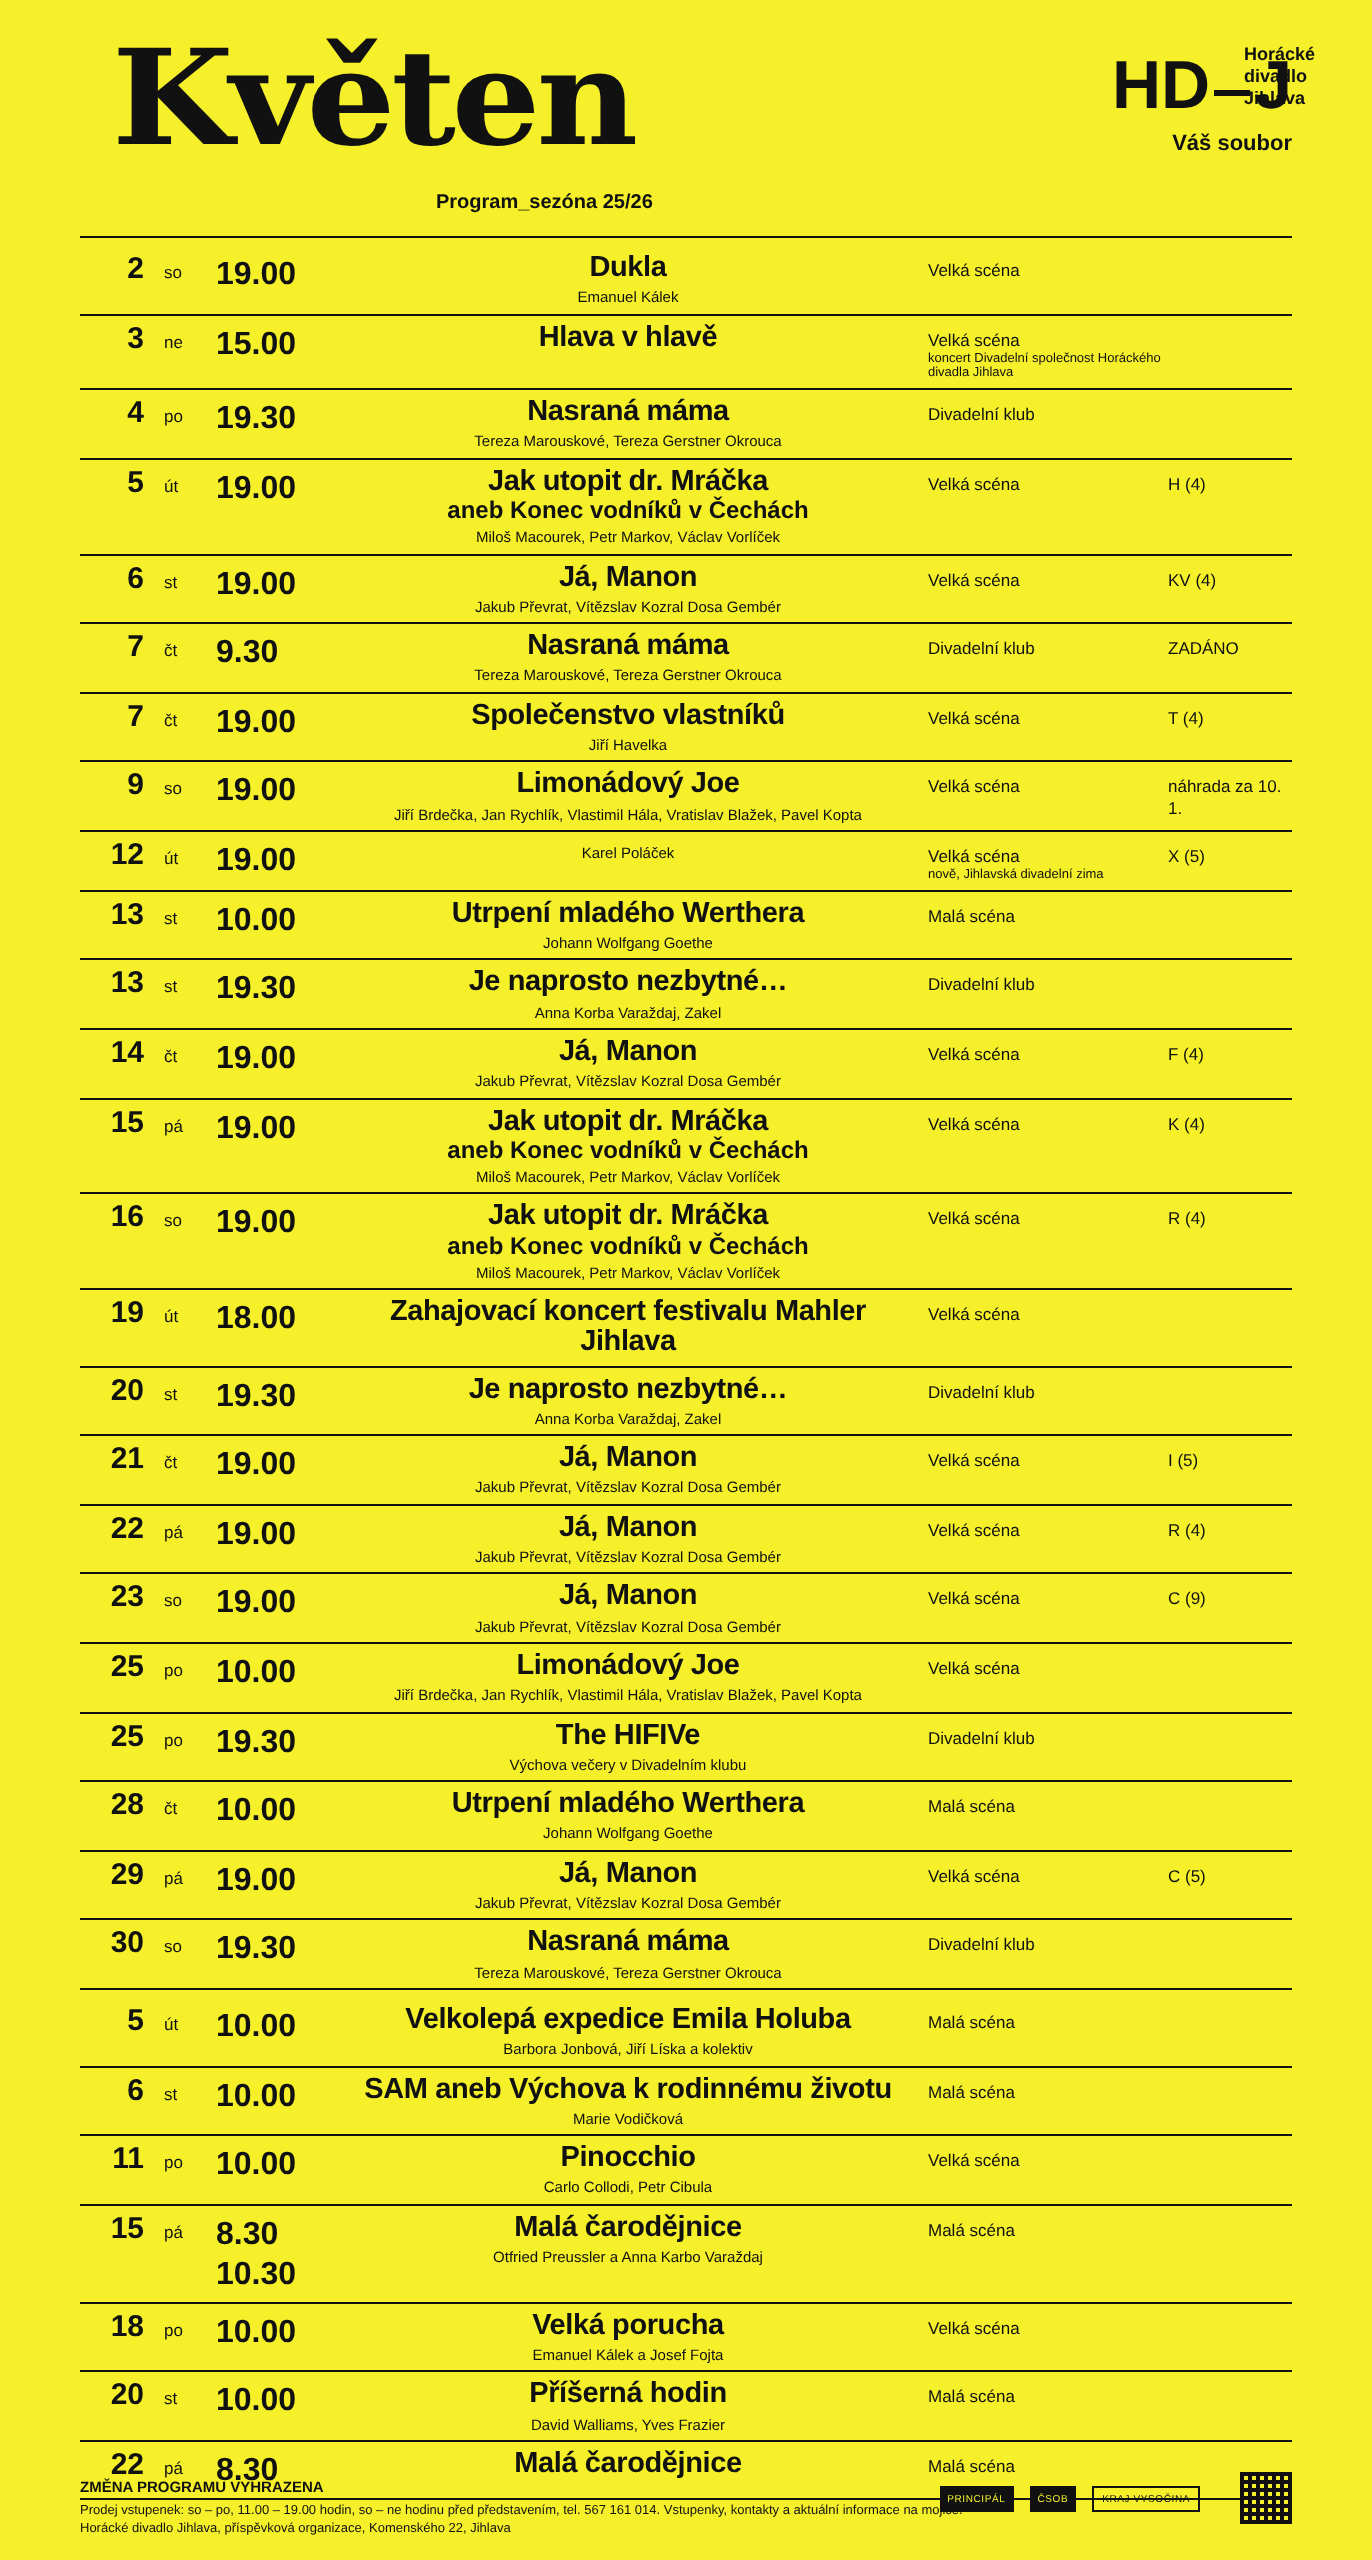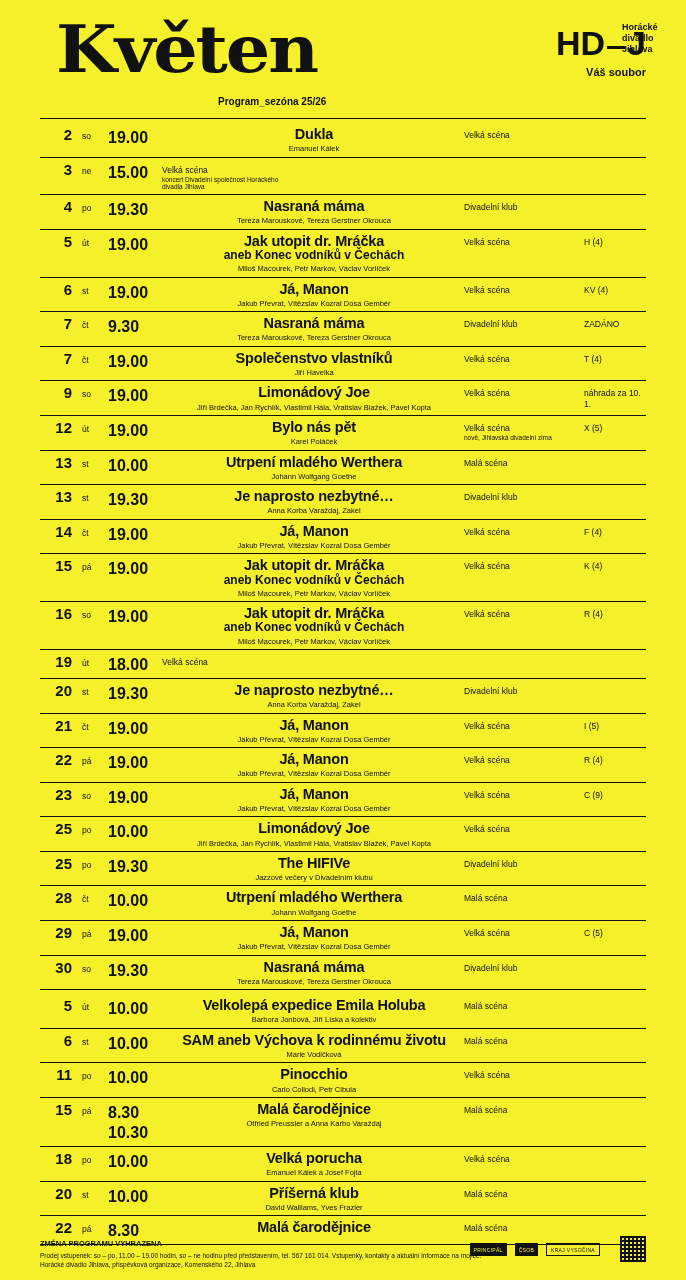--- a/index.html
+++ b/index.html
@@ -207,20 +207,23 @@
           <div>Velká scéna</div>
         </div>
         <div class="c-code"></div>
       </div>
       <div class="row">
         <div class="c-day">3</div>
         <div class="c-dow">ne</div>
         <div class="c-time">
           <div>15.00</div>
         </div>
+        <div class="c-title">
+          <div class="t-main">Hlava v hlavě</div>
+        </div>
         <div class="c-venue">
           <div>Velká scéna</div>
           <div class="v-note">koncert Divadelní společnost Horáckého divadla Jihlava</div>
         </div>
         <div class="c-code"></div>
       </div>
       <div class="row">
         <div class="c-day">4</div>
         <div class="c-dow">po</div>
         <div class="c-time">
@@ -311,21 +314,20 @@
         </div>
         <div class="c-code">náhrada za 10. 1.</div>
       </div>
       <div class="row">
         <div class="c-day">12</div>
         <div class="c-dow">út</div>
         <div class="c-time">
           <div>19.00</div>
         </div>
         <div class="c-title">
-          <div class="t-main">Bylo nás pět</div>
           <div class="t-auth">Karel Poláček</div>
         </div>
         <div class="c-venue">
           <div>Velká scéna</div>
           <div class="v-note">nově, Jihlavská divadelní zima</div>
         </div>
         <div class="c-code">X (5)</div>
       </div>
       <div class="row">
         <div class="c-day">13</div>
@@ -403,20 +405,23 @@
           <div>Velká scéna</div>
         </div>
         <div class="c-code">R (4)</div>
       </div>
       <div class="row">
         <div class="c-day">19</div>
         <div class="c-dow">út</div>
         <div class="c-time">
           <div>18.00</div>
         </div>
+        <div class="c-title">
+          <div class="t-main">Zahajovací koncert festivalu Mahler Jihlava</div>
+        </div>
         <div class="c-venue">
           <div>Velká scéna</div>
         </div>
         <div class="c-code"></div>
       </div>
       <div class="row">
         <div class="c-day">20</div>
         <div class="c-dow">st</div>
         <div class="c-time">
           <div>19.30</div>
@@ -491,21 +496,21 @@
         <div class="c-code"></div>
       </div>
       <div class="row">
         <div class="c-day">25</div>
         <div class="c-dow">po</div>
         <div class="c-time">
           <div>19.30</div>
         </div>
         <div class="c-title">
           <div class="t-main">The HIFIVe</div>
-          <div class="t-auth">Jazzové večery v Divadelním klubu</div>
+          <div class="t-auth">Výchova večery v Divadelním klubu</div>
         </div>
         <div class="c-venue">
           <div>Divadelní klub</div>
         </div>
         <div class="c-code"></div>
       </div>
       <div class="row">
         <div class="c-day">28</div>
         <div class="c-dow">čt</div>
         <div class="c-time">
@@ -630,21 +635,21 @@
         </div>
         <div class="c-code"></div>
       </div>
       <div class="row">
         <div class="c-day">20</div>
         <div class="c-dow">st</div>
         <div class="c-time">
           <div>10.00</div>
         </div>
         <div class="c-title">
-          <div class="t-main">Příšerná klub</div>
+          <div class="t-main">Příšerná hodin</div>
           <div class="t-auth">David Walliams, Yves Frazier</div>
         </div>
         <div class="c-venue">
           <div>Malá scéna</div>
         </div>
         <div class="c-code"></div>
       </div>
       <div class="row">
         <div class="c-day">22</div>
         <div class="c-dow">pá</div>

